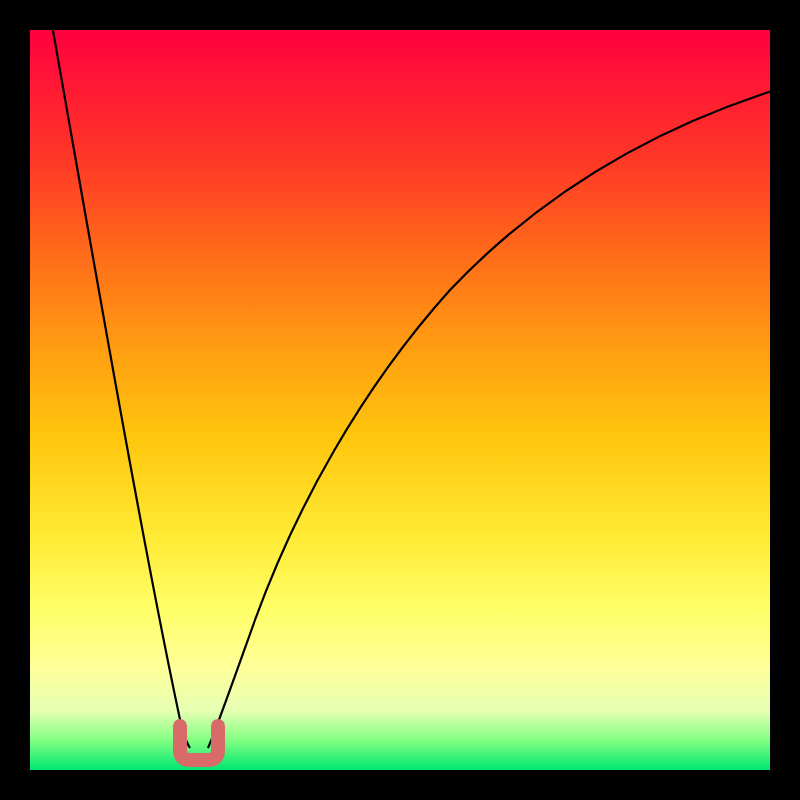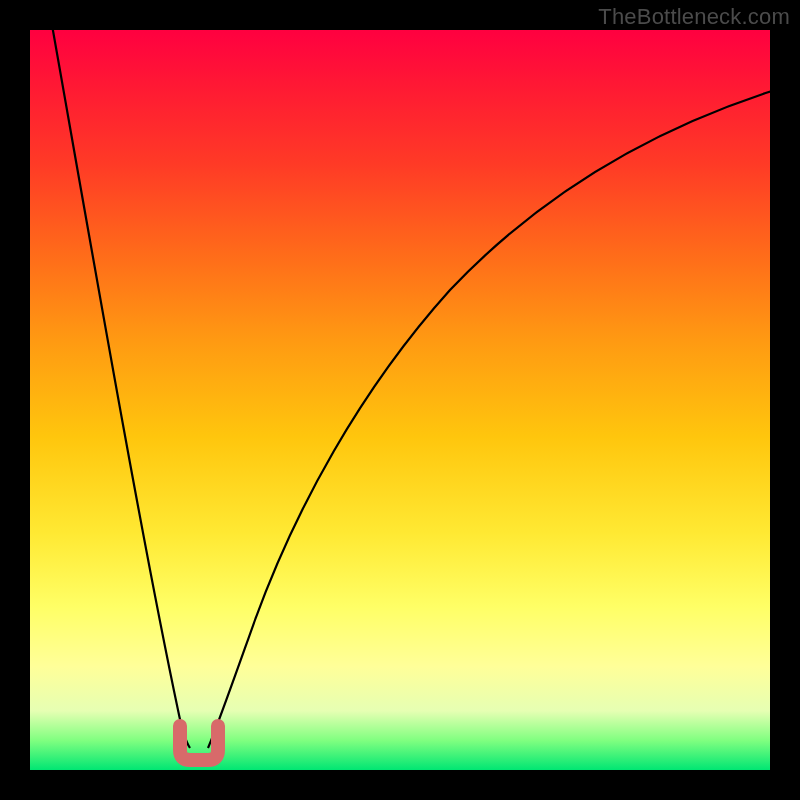--- a/index.html
+++ b/index.html
@@ -85,14 +85,13 @@
                C 510 165, 620 100, 745 60"></path>
       <path class="knob-path" d="M 150 696
                L 150 720
                Q 150 730, 160 730
                L 178 730
                Q 188 730, 188 720
                L 188 696"></path>
     </svg>
 
   </div>
-  <div class="watermark">TheBottleneck.com</div>
 </div>
 
 </body></html>

